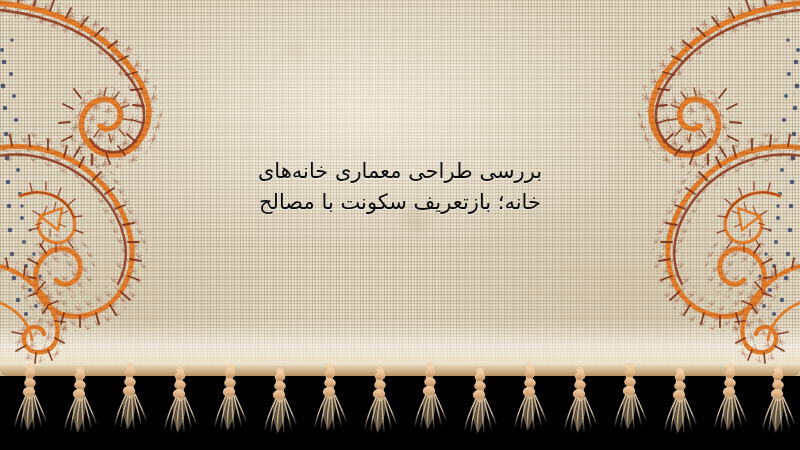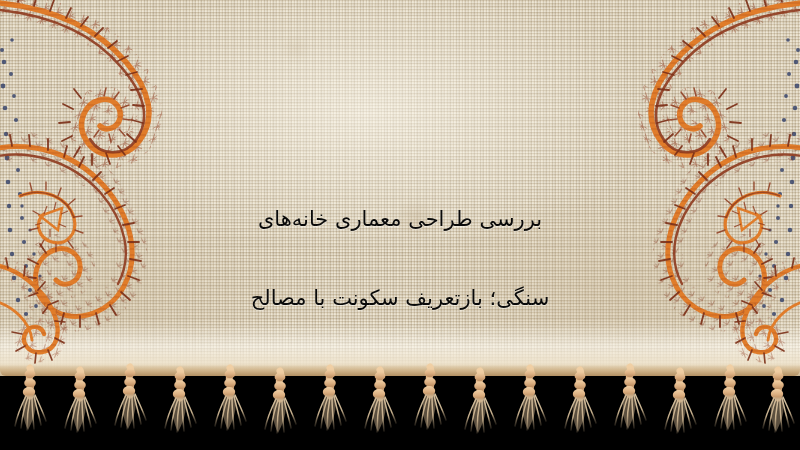--- a/index.html
+++ b/index.html
@@ -51,21 +51,21 @@
     text-align:center;
     direction:rtl;
     color:#0a0a0a;
     font-family:"DejaVu Sans",sans-serif;
     font-size:21px;
     line-height:31px;
     letter-spacing:0px;
     text-shadow:0 1px 0 rgba(255,253,246,.45);
     z-index:6;
   }
-  #title .ln{display:block;white-space:nowrap;margin-top:48px;}
+  #title .ln{display:block;white-space:nowrap;}
 
   
   #fringe{position:absolute;left:0;top:358px;width:800px;height:92px;z-index:7;}
 </style>
 </head>
 <body>
 
 <div id="stage">
 
   <div id="cloth">
@@ -413,21 +413,21 @@
           <path d="M36,353 L35,363"></path>
           <path d="M25,346 L16,351"></path>
         <path d="M22,334 L12,332"></path>
       </g>
       <path d="M-8,300 C14,306 30,322 32,340" fill="none" stroke="#e07c2a" stroke-width="2.8" stroke-linecap="round"></path>
     </g>
   </svg>
 
   <div id="title">
     <span class="ln">بررسی طراحی معماری خانه‌های</span>
-    <span class="ln">سنگی؛ بازتعریف سکونت با مصالح</span>
+    <span class="ln">خانه؛ بازتعریف سکونت با مصالح</span>
   </div>
 
   <svg id="fringe" viewBox="0 0 800 92">
     <defs>
       <linearGradient id="knotg" x1="0" y1="0" x2="0" y2="1">
         <stop offset="0" stop-color="#f0cfa4"></stop>
         <stop offset=".5" stop-color="#ddb183"></stop>
         <stop offset="1" stop-color="#b98a5e"></stop>
       </linearGradient>
       <linearGradient id="tuftg" x1="0" y1="0" x2="0" y2="1">

